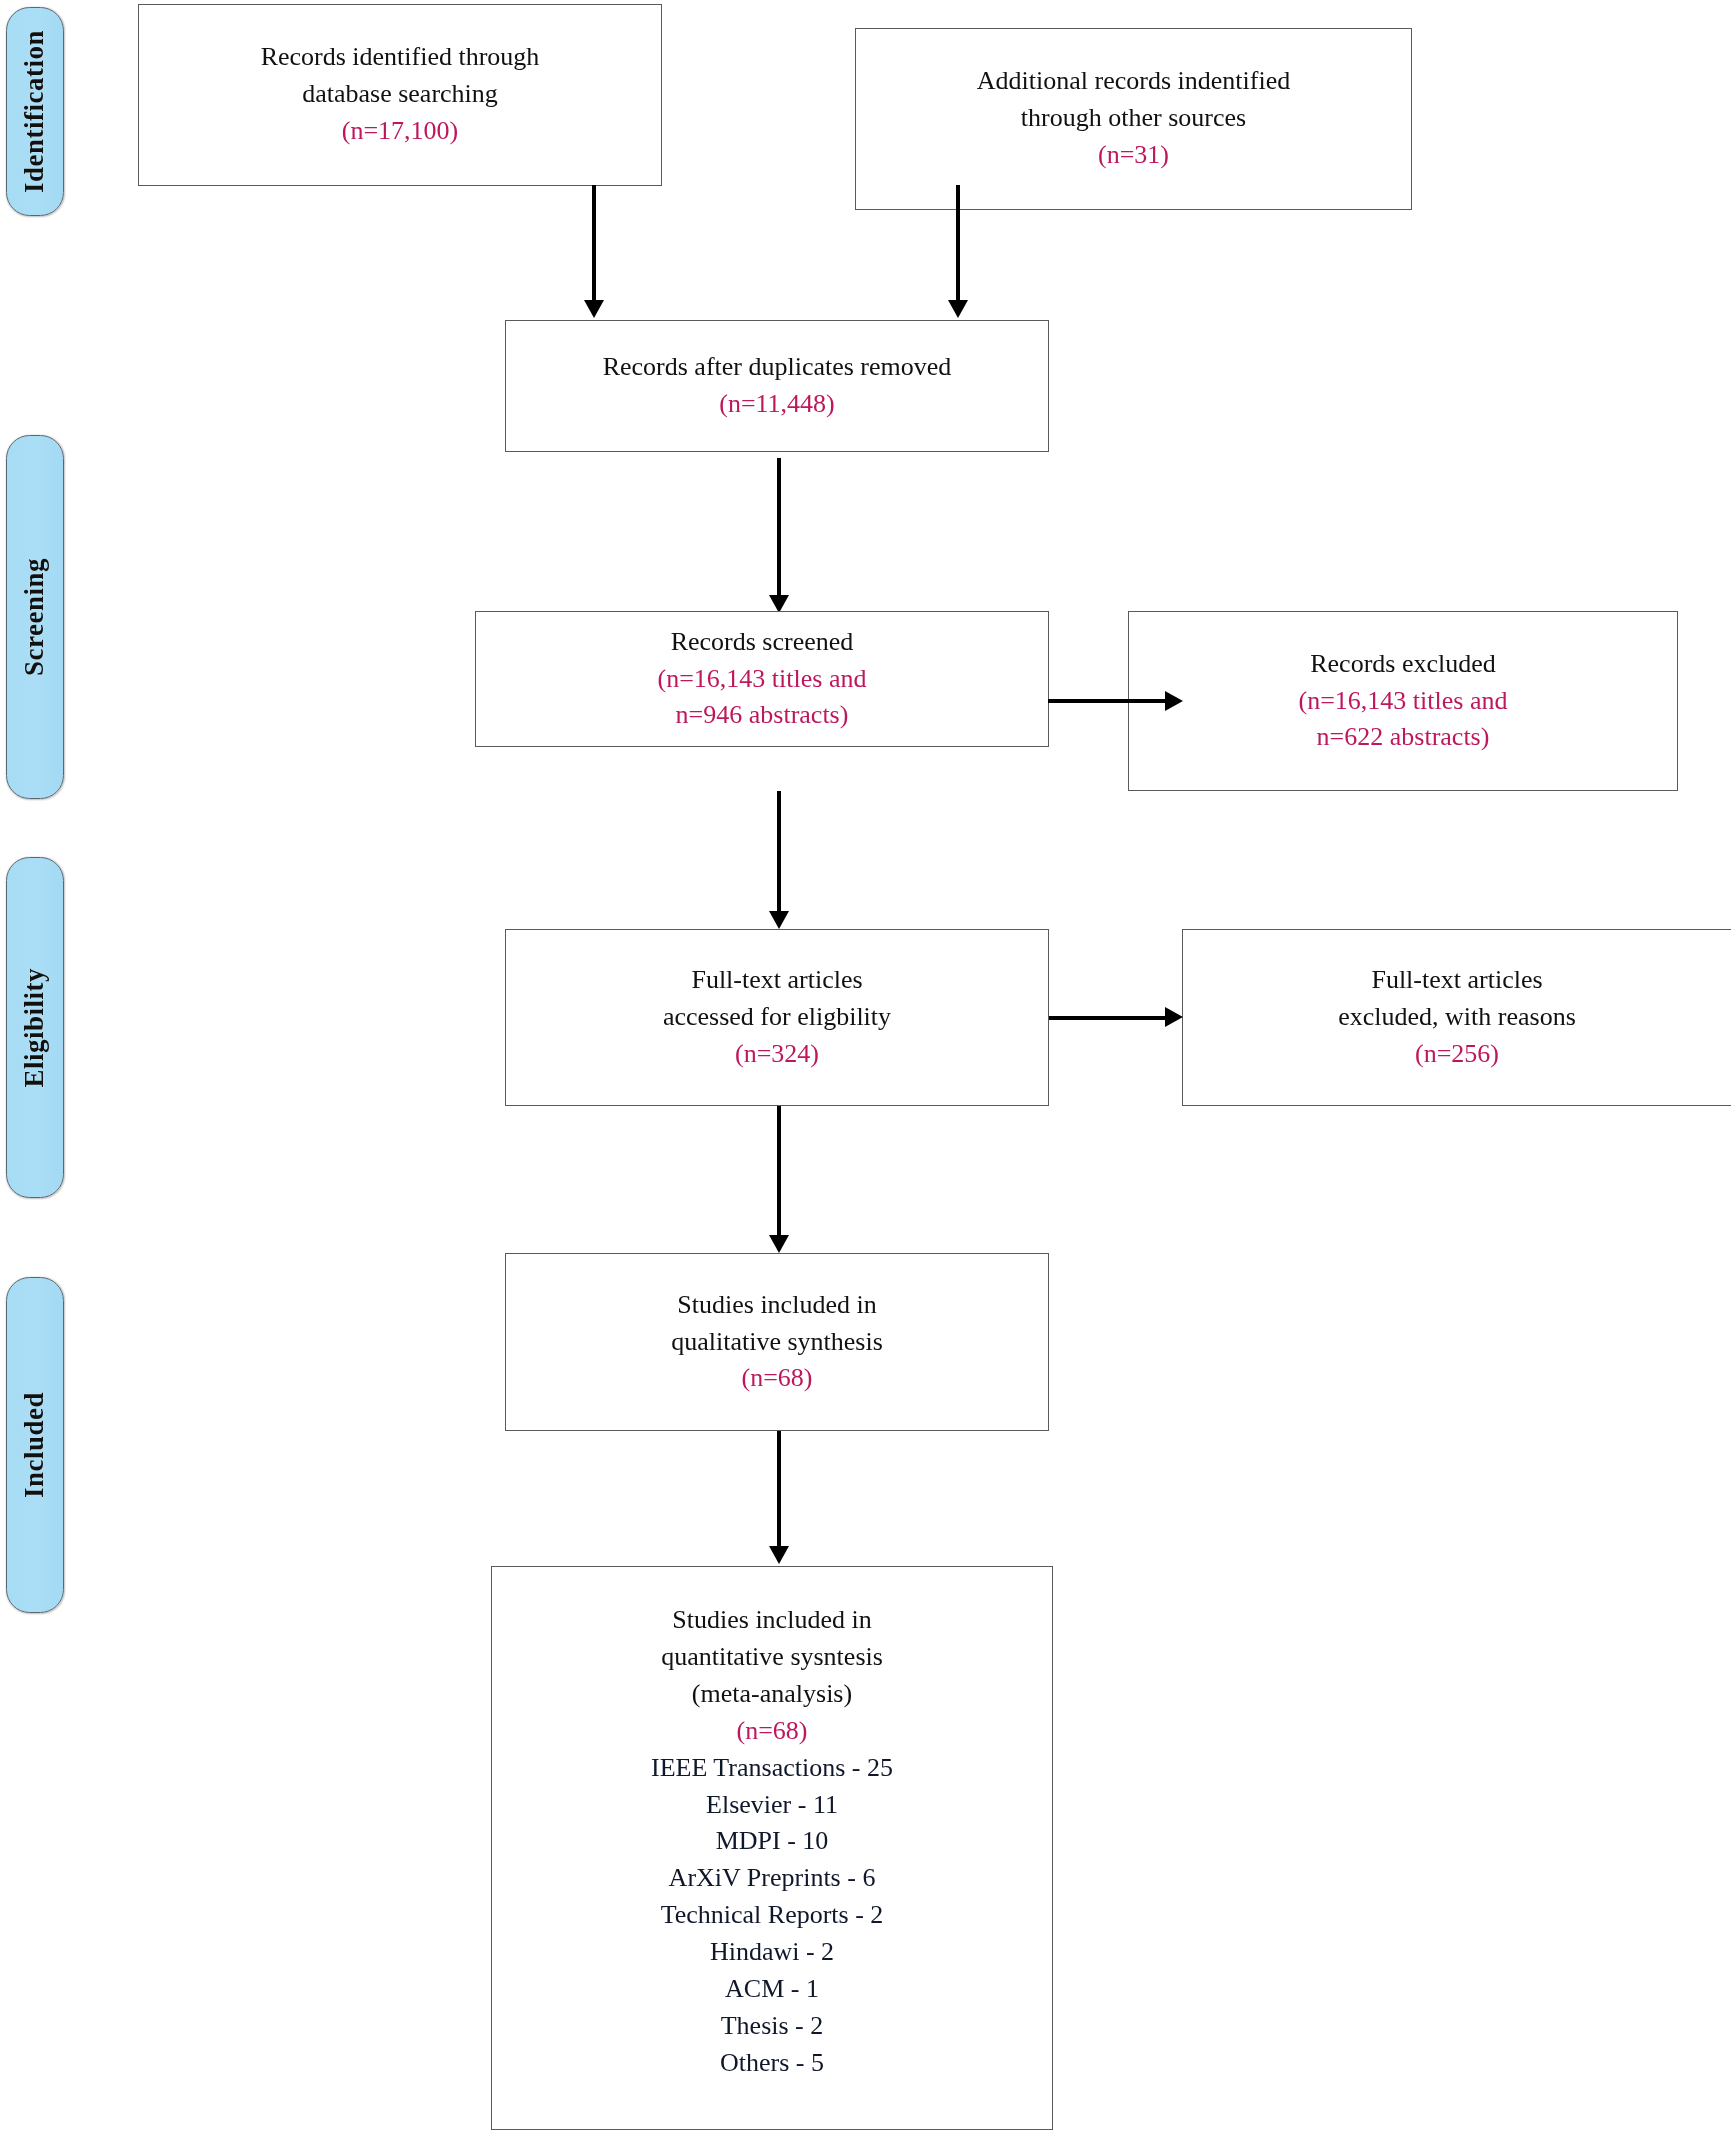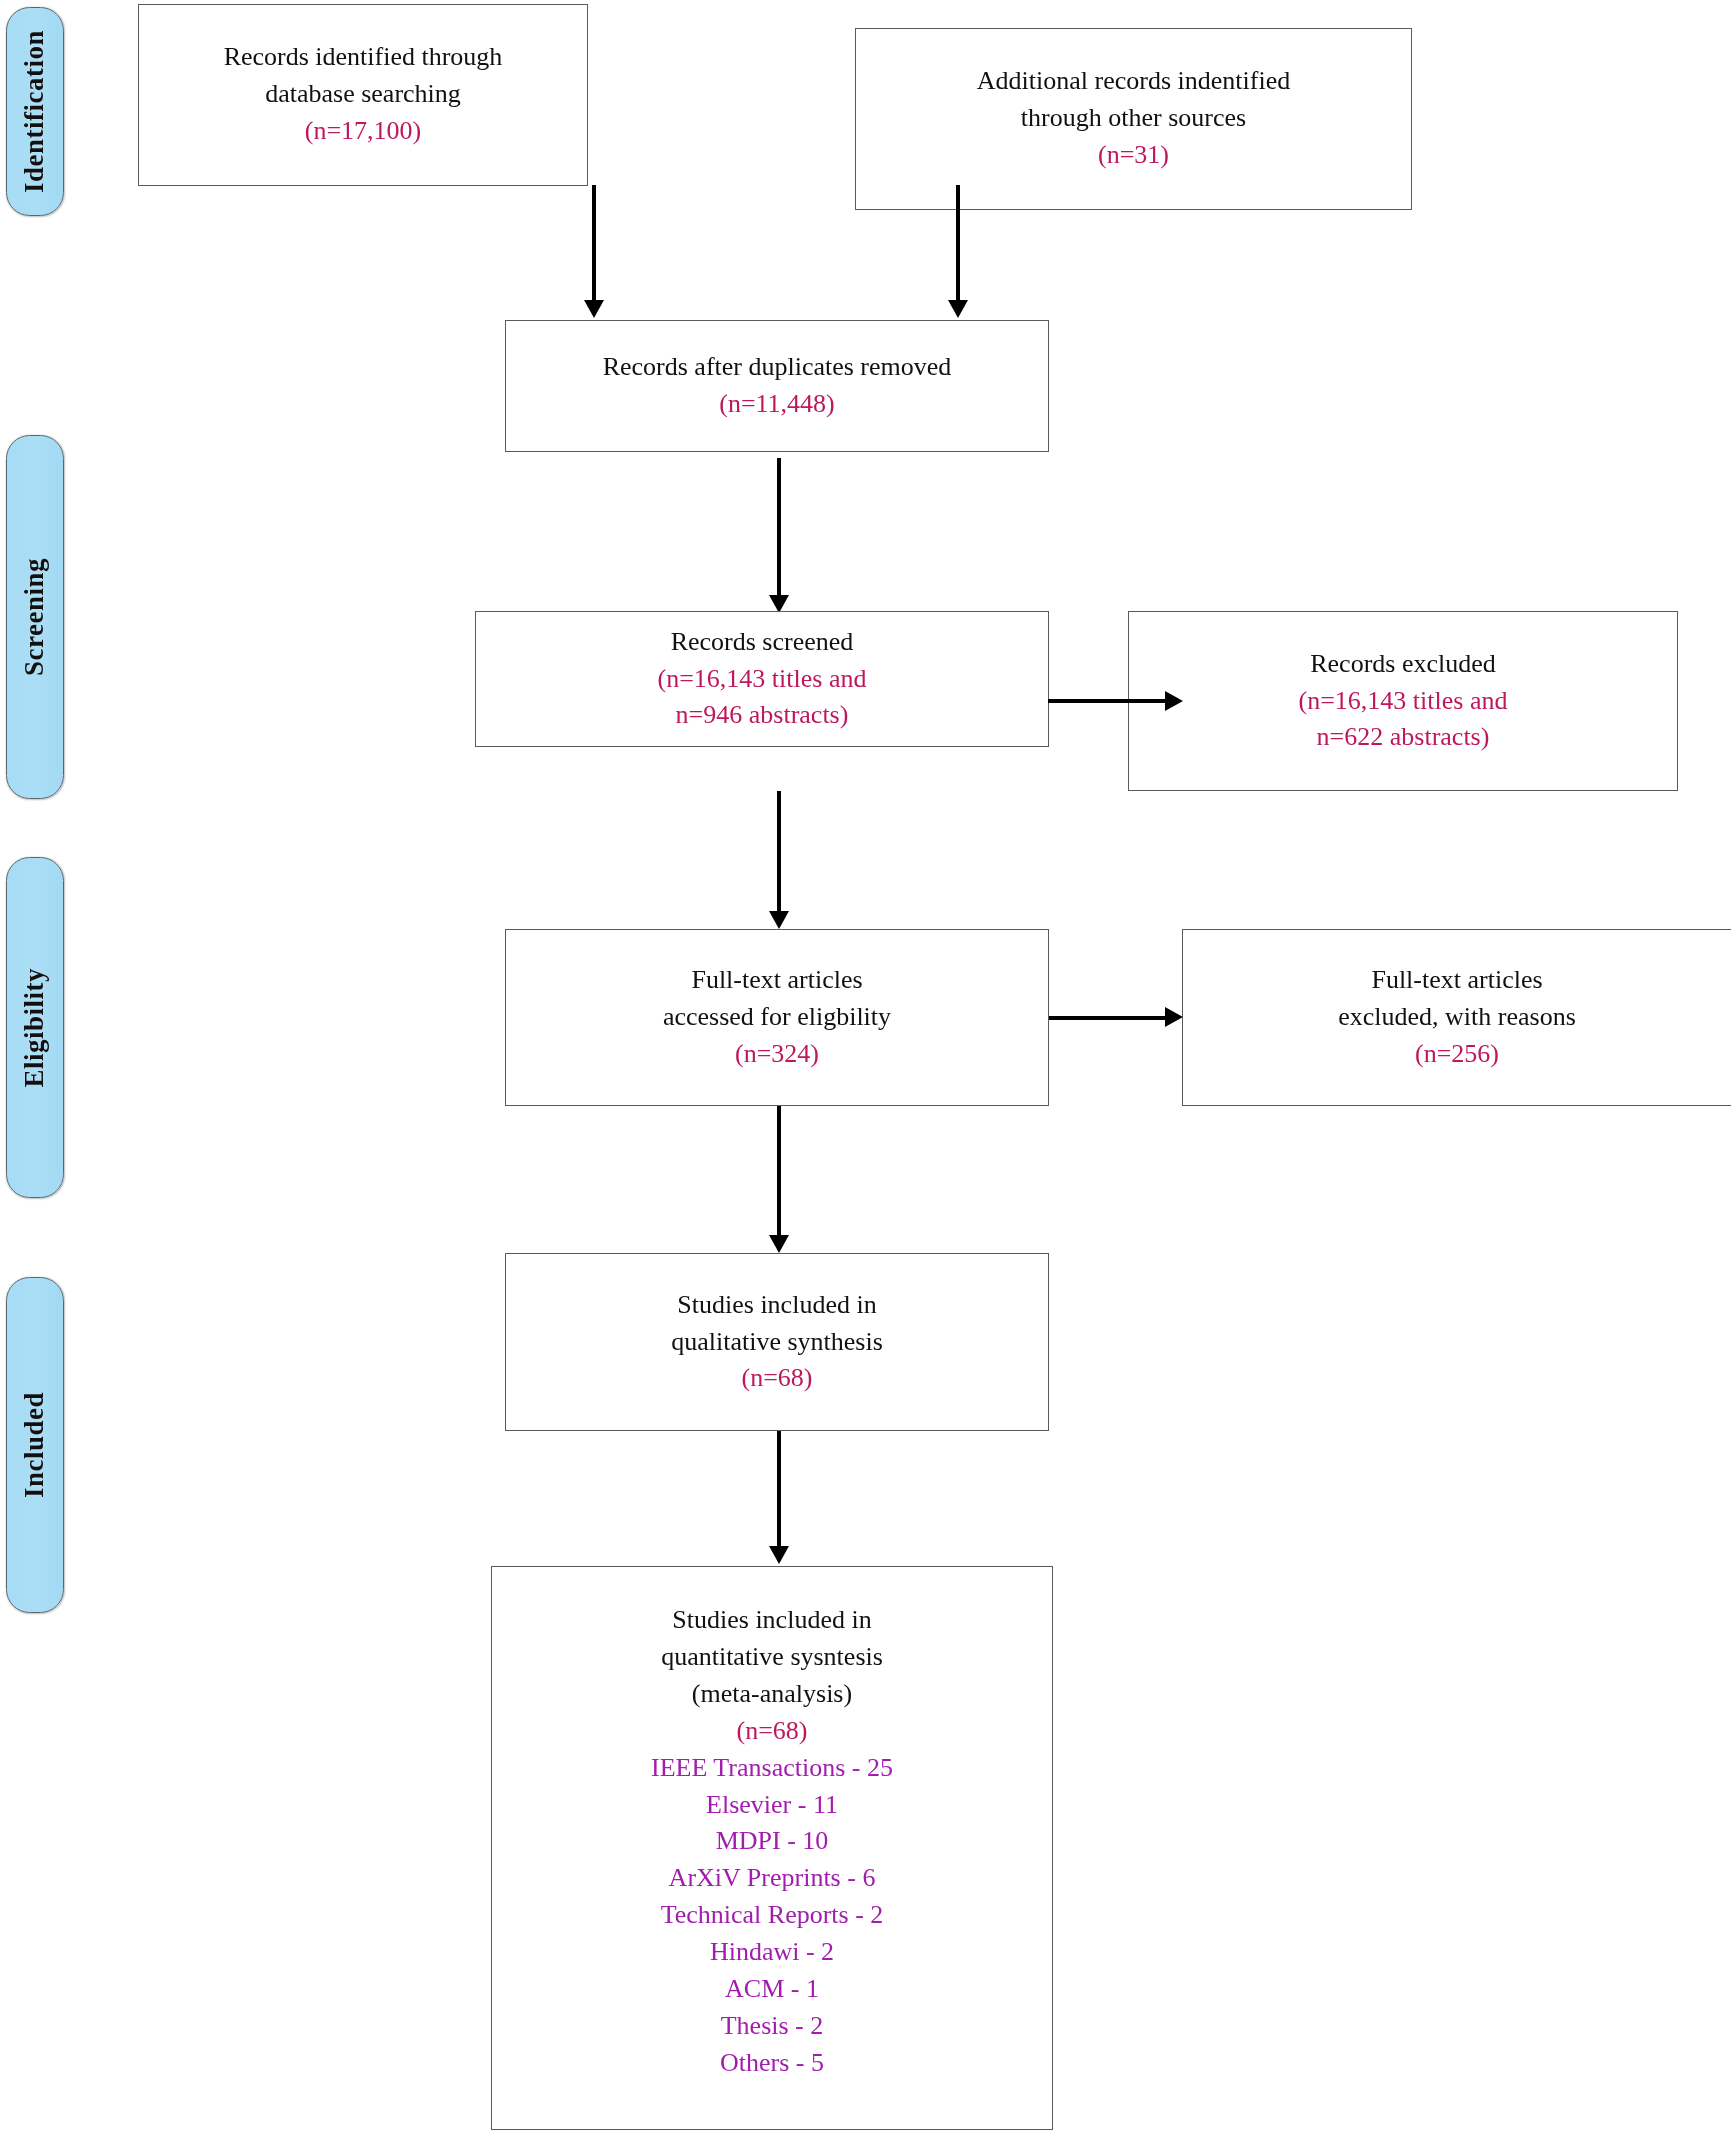--- a/index.html
+++ b/index.html
@@ -60,21 +60,21 @@
     display: block;
     font-size: 26px;
     color: #111111;
     white-space: nowrap;
   }
   .line.count {
     color: #be185d;
   }
   .line.item {
     font-size: 26px;
-    color: #a21caf;
+    color: #0f172a;
   }
 
   
   .v-line {
     position: absolute;
     width: 3.6px;
     background: #000000;
   }
   .h-line {
     position: absolute;
@@ -112,21 +112,21 @@
   </div>
 
   <div class="stage-pill" style="left:5.5px; top:857px; width:58px; height:341px;">
     <span class="pill-text">Eligibility</span>
   </div>
 
   <div class="stage-pill" style="left:5.5px; top:1277px; width:58px; height:336px;">
     <span class="pill-text">Included</span>
   </div>
 
-  <div class="flow-box" style="left:138px; top:3.6px; width:450px; height:182px;">
+  <div class="flow-box" style="left:138px; top:3.6px; width:524px; height:182px;">
     <div class="box-inner">
       <span class="line">Records identified through</span>
       <span class="line">database searching</span>
       <span class="line count">(n=17,100)</span>
     </div>
   </div>
 
   <div class="flow-box" style="left:855px; top:3.6px; width:557px; height:182px;margin-top:24px;">
     <div class="box-inner">
       <span class="line">Additional records indentified</span>

